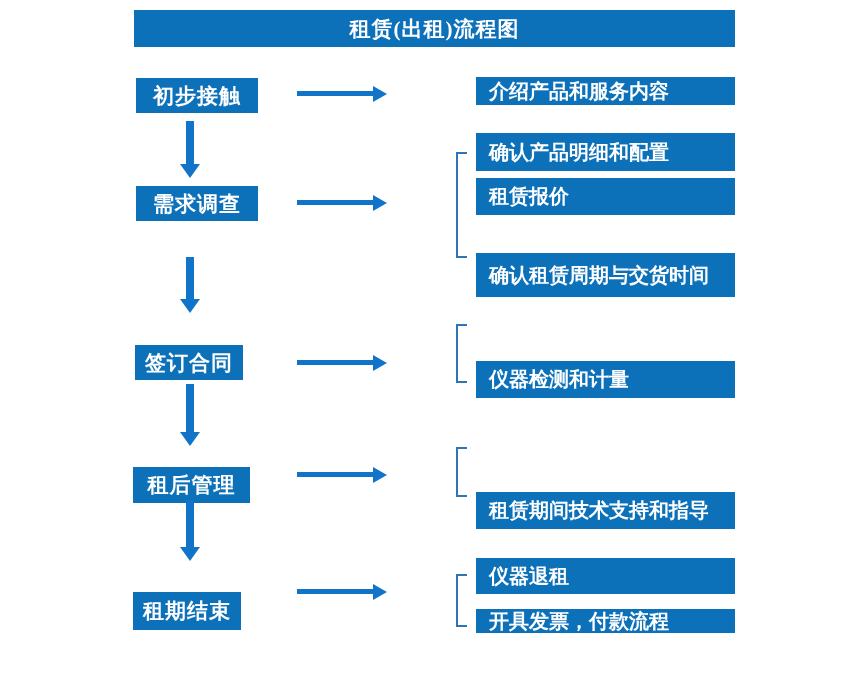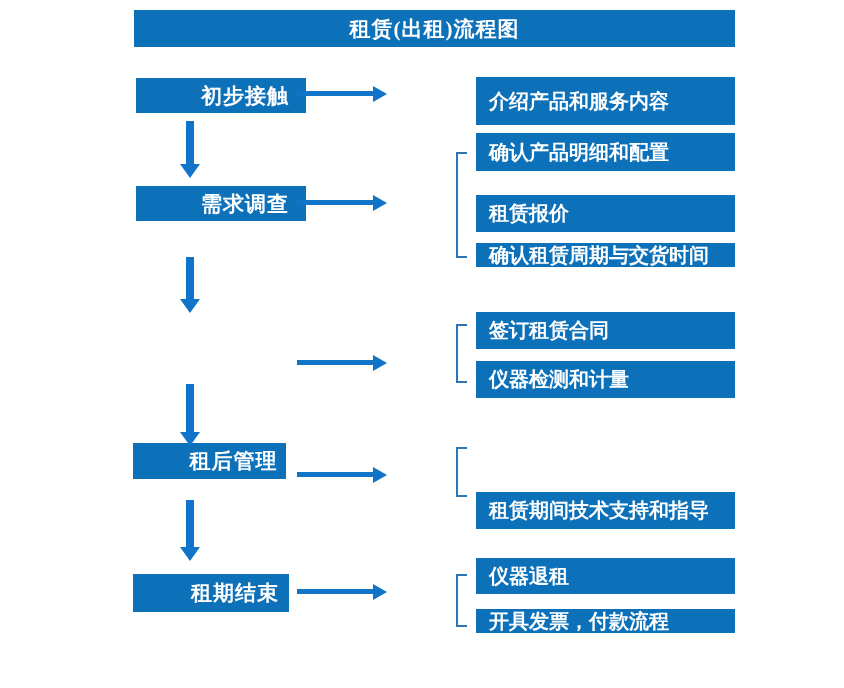--- a/index.html
+++ b/index.html
@@ -16,21 +16,20 @@
     background:#0d71ba;color:#ffffff;
     font-size:21px;font-weight:bold;
     display:flex;align-items:center;justify-content:center;
     letter-spacing:1px;
   }
   .step-box{
     position:absolute;background:#0d71ba;color:#ffffff;
     font-size:21px;font-weight:bold;letter-spacing:1px;
     display:flex;align-items:center;justify-content:center;
     white-space:nowrap;
-    padding-left:48px;
   }
   .detail-box{
     position:absolute;left:443px;width:259px;background:#0d71ba;color:#ffffff;
     font-size:20px;font-weight:bold;
     display:flex;align-items:center;justify-content:flex-start;
     padding-left:13px;box-sizing:border-box;white-space:nowrap;
   }
   .h-shaft{position:absolute;left:264px;width:77px;height:5px;background:#1274c8;}
   .h-head{
     position:absolute;left:340px;width:0;height:0;
@@ -53,28 +52,28 @@
 </style>
 </head>
 <body>
 
 <div id="canvas">
 
   <div class="title-bar">租赁(出租)流程图</div>
 
   <div class="step-box" style="left:103px;top:78px;width:122px;height:35px">初步接触</div>
   <div class="step-box" style="left:103px;top:186px;width:122px;height:35px">需求调查</div>
-  <div class="step-box" style="left:100px;top:443px;width:105px;height:36px">租后管理</div>
-  <div class="step-box" style="left:100px;top:574px;width:108px;height:38px">租期结束</div>
+  <div class="step-box" style="left:102px;top:345px;width:108px;height:35px">签订合同</div>
+  <div class="step-box" style="left:100px;top:467px;width:117px;height:36px">租后管理</div>
+  <div class="step-box" style="left:100px;top:592px;width:108px;height:38px">租期结束</div>
 
-  <div class="detail-box" style="top:77px;height:48px">介绍产品和服务内容</div>
+  <div class="detail-box" style="top:77px;height:28px">介绍产品和服务内容</div>
   <div class="detail-box" style="top:133px;height:38px">确认产品明细和配置</div>
-  <div class="detail-box" style="top:195px;height:37px">租赁报价</div>
-  <div class="detail-box" style="top:243px;height:24px">确认租赁周期与交货时间</div>
-  <div class="detail-box" style="top:312px;height:37px">签订租赁合同</div>
+  <div class="detail-box" style="top:178px;height:37px">租赁报价</div>
+  <div class="detail-box" style="top:253px;height:44px">确认租赁周期与交货时间</div>
   <div class="detail-box" style="top:361px;height:37px">仪器检测和计量</div>
   <div class="detail-box" style="top:492px;height:37px">租赁期间技术支持和指导</div>
   <div class="detail-box" style="top:558px;height:36px">仪器退租</div>
   <div class="detail-box" style="top:609px;height:24px">开具发票，付款流程</div>
 
   <div class="h-shaft" style="top:91px"></div>
   <div class="h-head" style="top:86px"></div>
   <div class="h-shaft" style="top:200px"></div>
   <div class="h-head" style="top:195px"></div>
   <div class="h-shaft" style="top:360px"></div>

